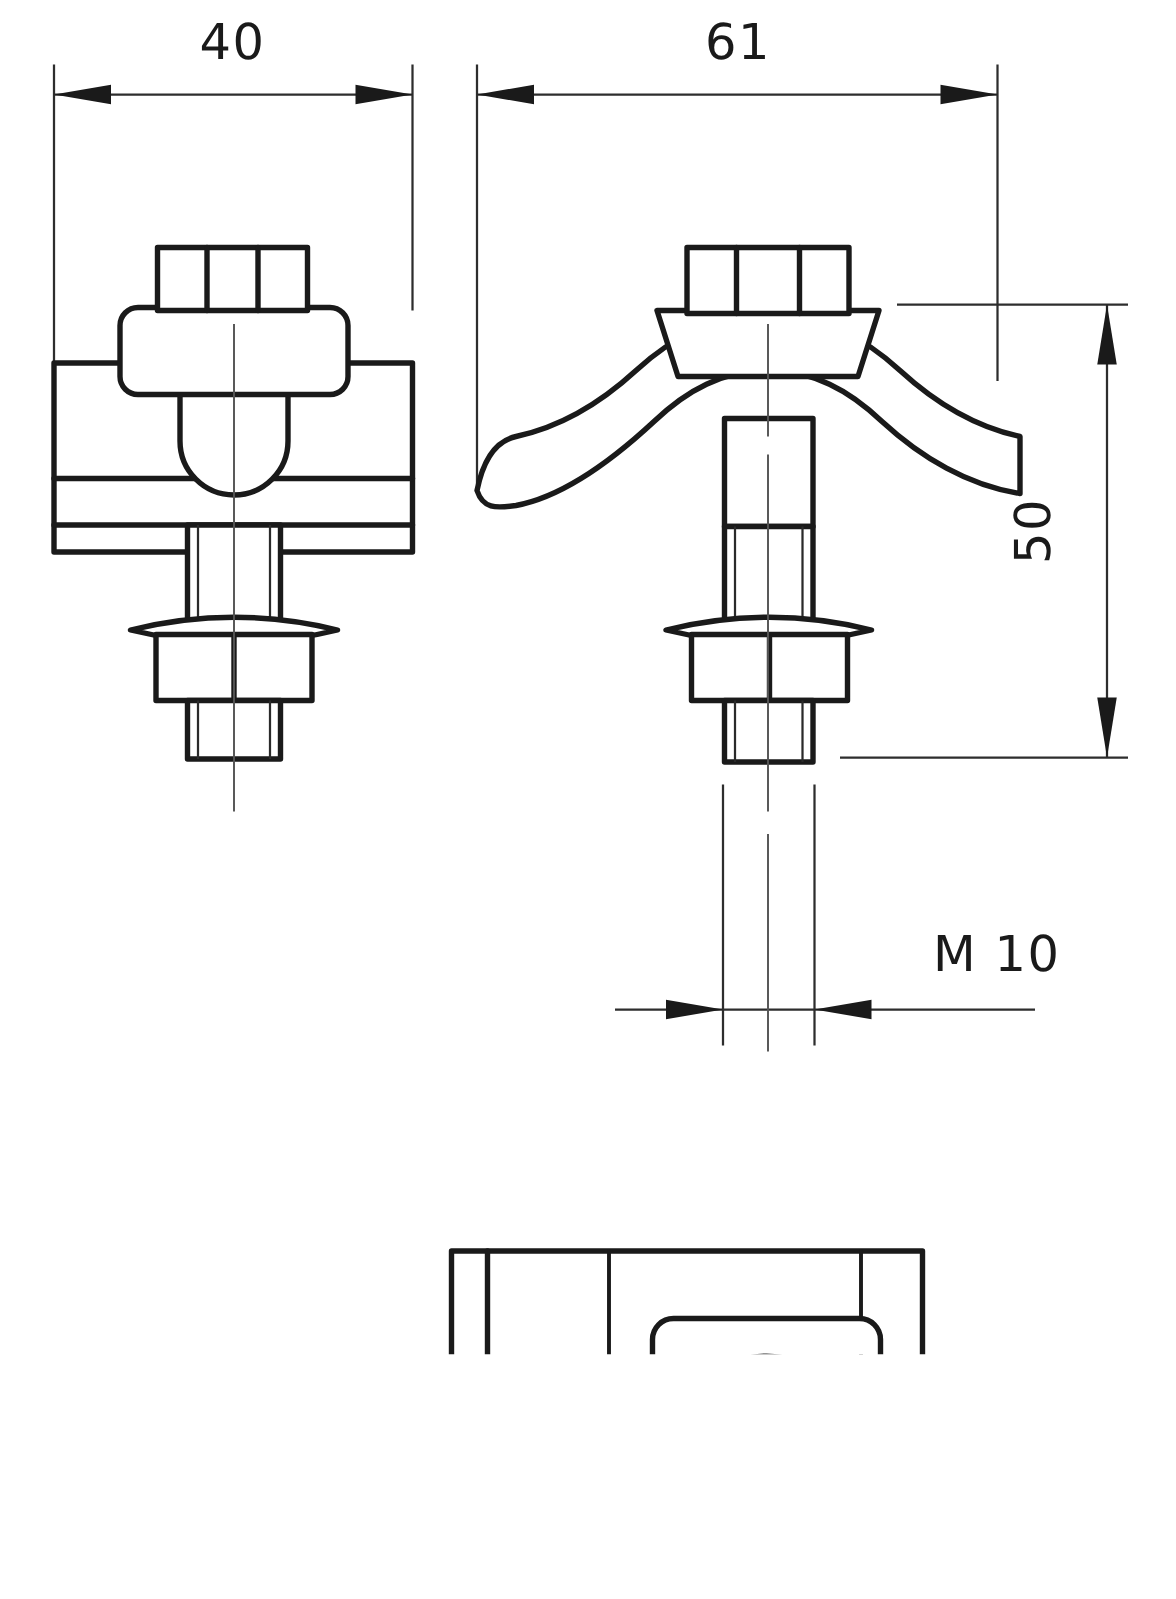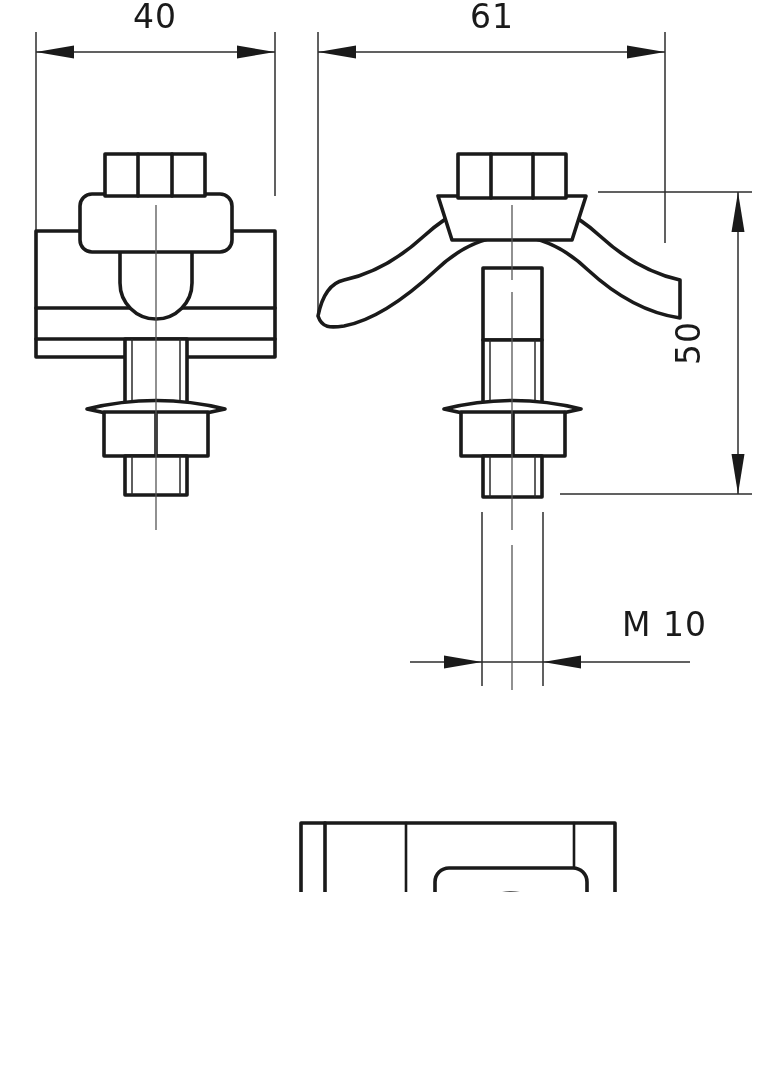--- a/index.html
+++ b/index.html
@@ -7,20 +7,21 @@
     padding: 0;
     background: #ffffff;
   }
   #drawing-root {
     position: relative;
     width: 784px;
     height: 892px;
     background: #ffffff;
     font-family: "DejaVu Sans", "Liberation Sans", sans-serif;
     overflow: hidden;
+    margin-top: 11px;
   }
   svg#tech-drawing {
     display: block;
     width: 784px;
     height: 1066px;
   }
   .dim-text {
     font-family: "DejaVu Sans", "Liberation Sans", sans-serif;
     font-size: 33px;
     fill: #1a1a1a;

